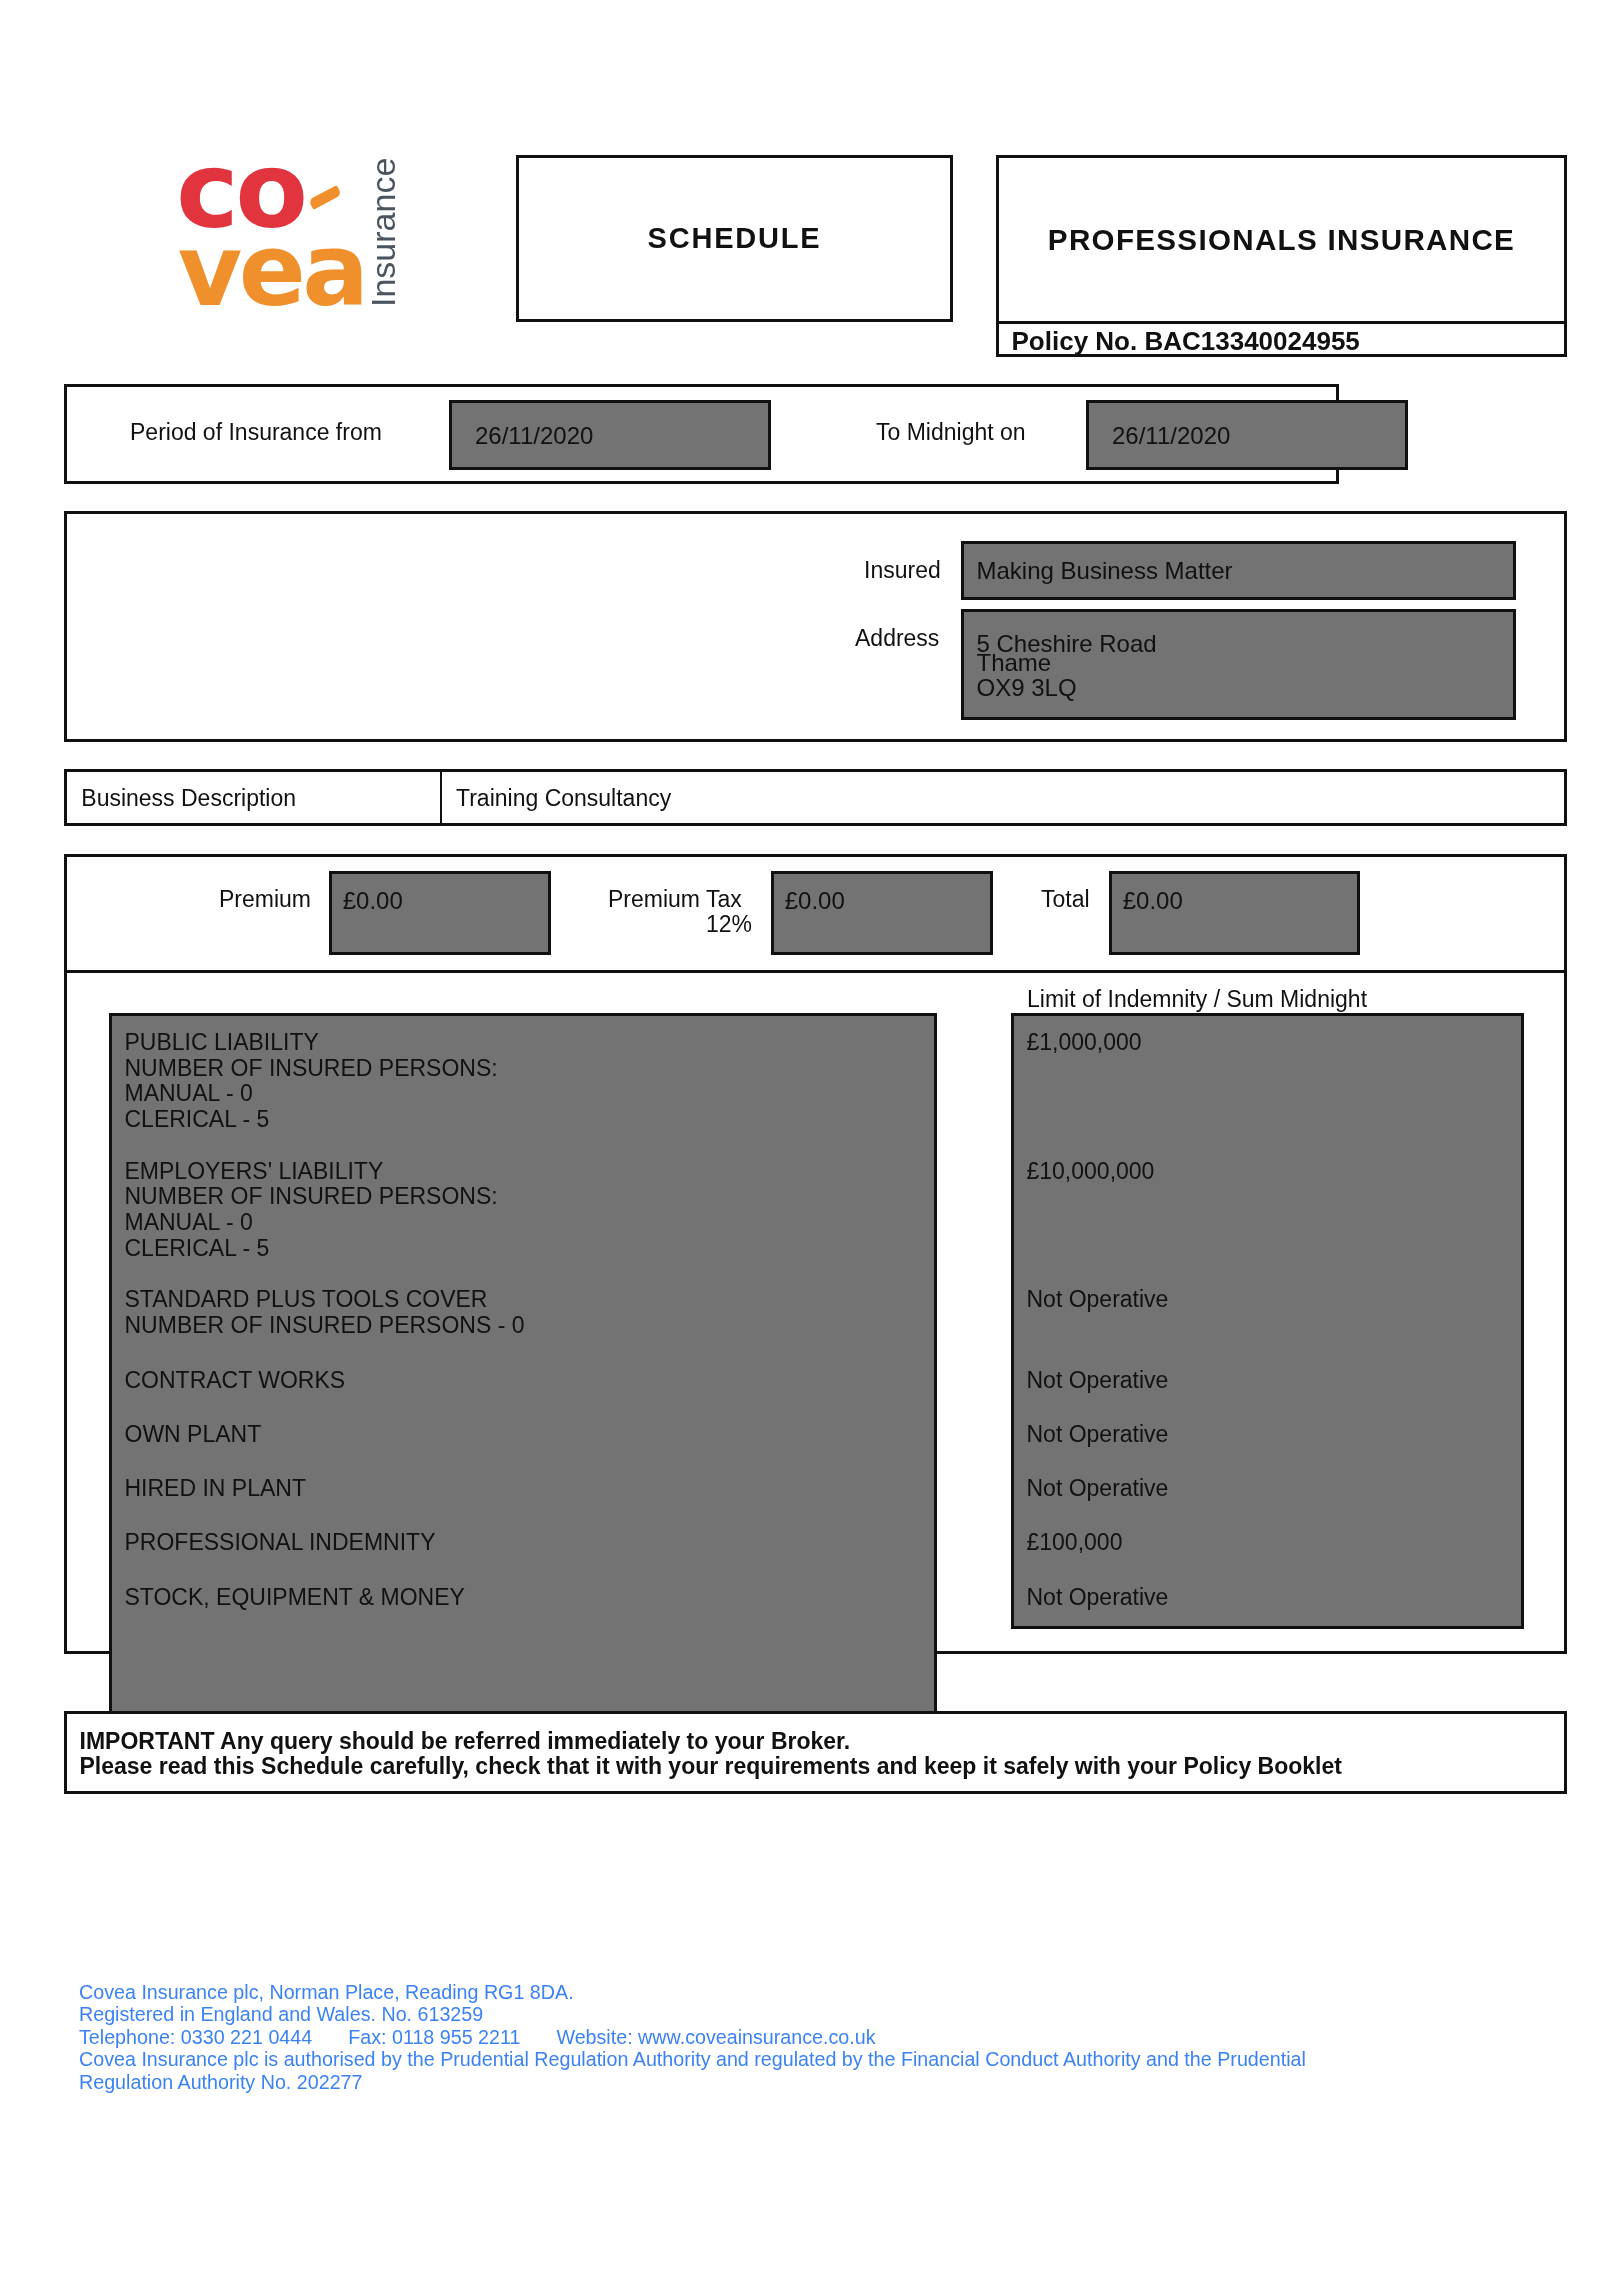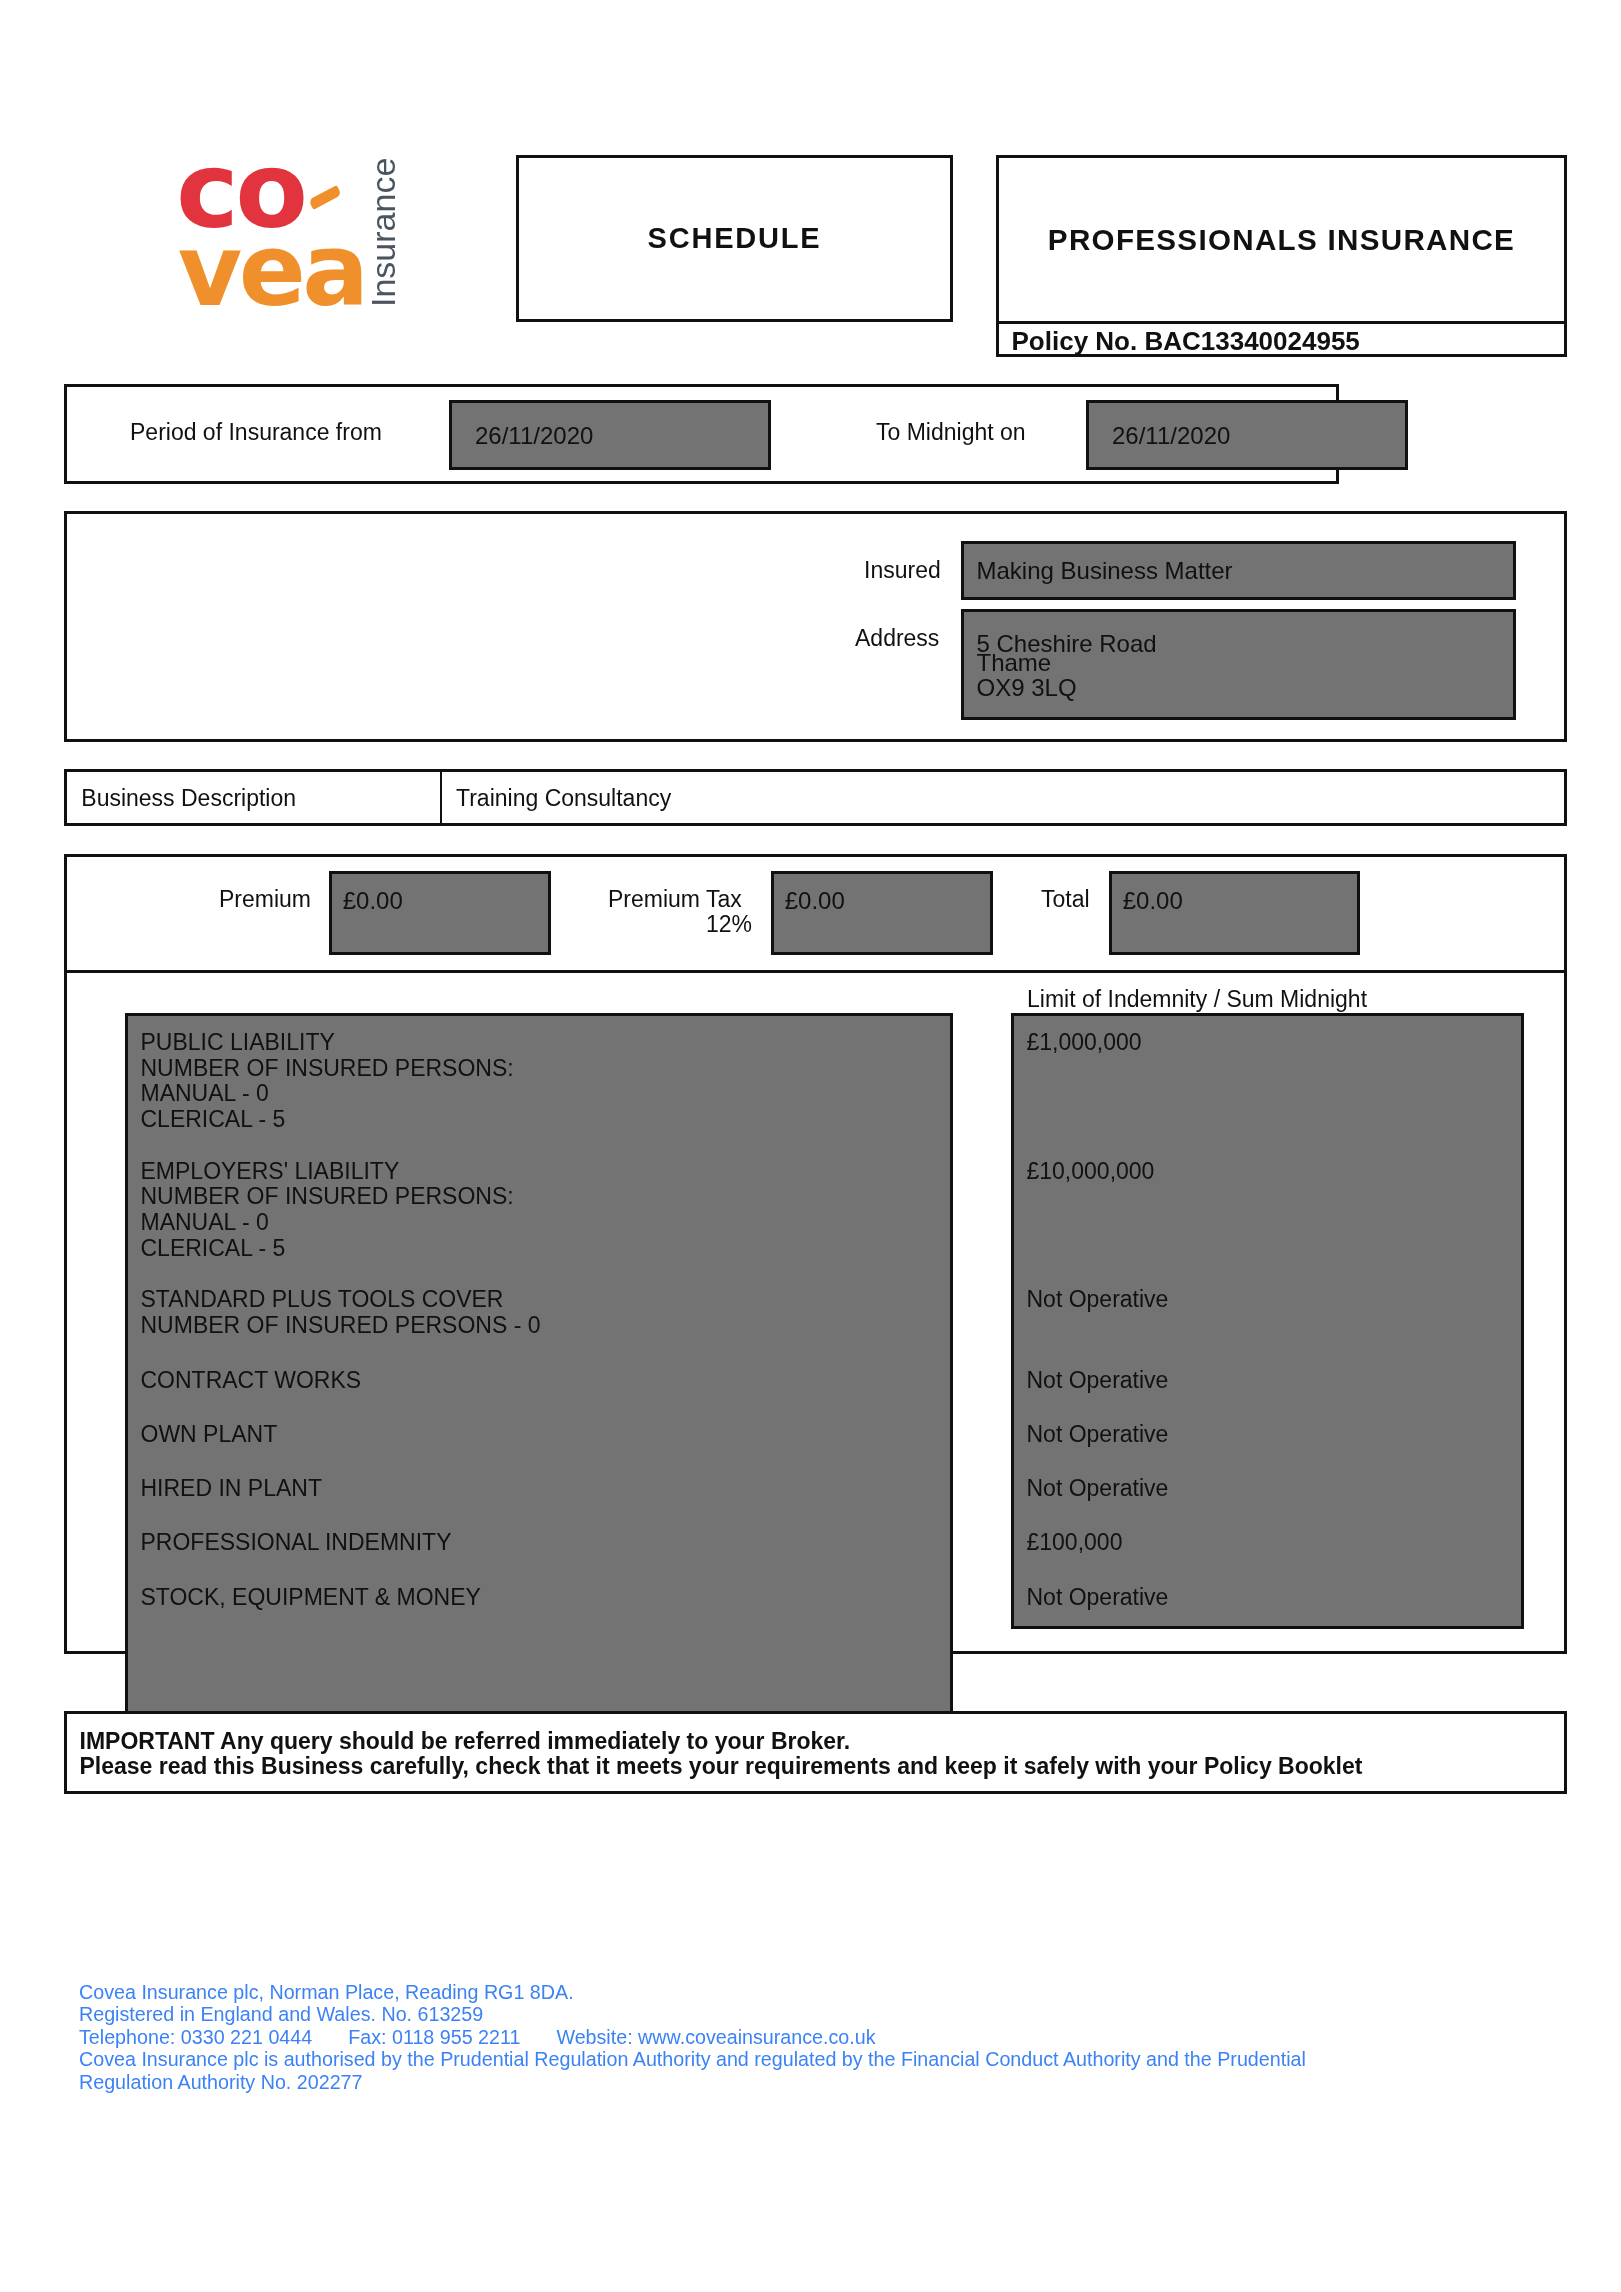--- a/index.html
+++ b/index.html
@@ -123,21 +123,21 @@
   <span class="t lbl26" style="left:974px;top:29px;">Total</span>
   <div class="field" style="left:1042px;top:14.3px;width:251px;height:84px;">
     <span class="t val26" style="left:10.7px;top:12.5px;">£0.00</span>
   </div>
 
   <div id="main-divider"></div>
 
   <span class="t lbl26" style="left:349px;top:129px;margin-top:40px;">Section Description</span>
   <span class="t lbl26" style="left:960px;top:129px;">Limit of Indemnity / Sum Midnight</span>
 
-  <div class="field" style="left:58px;top:156px;width:828px;height:744px;" id="sec-desc">
+  <div class="field" style="left:42px;top:156px;width:828px;height:744px;" id="sec-desc">
       <div class="sec-line" style="left: 12.5px; top: 12.5px;">PUBLIC LIABILITY</div>
       <div class="sec-line" style="left: 12.5px; top: 39px;">NUMBER OF INSURED PERSONS:</div>
       <div class="sec-line" style="left: 12.5px; top: 64px;">MANUAL - 0</div>
       <div class="sec-line" style="left: 12.5px; top: 90px;">CLERICAL - 5</div>
       <div class="sec-line" style="left: 12.5px; top: 142px;">EMPLOYERS' LIABILITY</div>
       <div class="sec-line" style="left: 12.5px; top: 167px;">NUMBER OF INSURED PERSONS:</div>
       <div class="sec-line" style="left: 12.5px; top: 193px;">MANUAL - 0</div>
       <div class="sec-line" style="left: 12.5px; top: 219px;">CLERICAL - 5</div>
       <div class="sec-line" style="left: 12.5px; top: 270px;">STANDARD PLUS TOOLS COVER</div>
       <div class="sec-line" style="left: 12.5px; top: 296px;">NUMBER OF INSURED PERSONS - 0</div>
@@ -155,21 +155,21 @@
       <div class="sec-line" style="left: 12.5px; top: 351px;">Not Operative</div>
       <div class="sec-line" style="left: 12.5px; top: 405px;">Not Operative</div>
       <div class="sec-line" style="left: 12.5px; top: 459px;">Not Operative</div>
       <div class="sec-line" style="left: 12.5px; top: 513px;">£100,000</div>
       <div class="sec-line" style="left: 12.5px; top: 568px;">Not Operative</div>
     </div>
 </div>
 
 <div id="important-box" class="abs box">
   <span class="line" style="top:14.3px;">IMPORTANT Any query should be referred immediately to your Broker.</span>
-  <span class="line" style="top:39px;">Please read this Business carefully, check that it meets your requirements and keep it safely with your Policy Booklet</span>
+  <span class="line" style="top:39px;">Please read this Schedule carefully, check that it with your requirements and keep it safely with your Policy Booklet</span>
 </div>
 
 <div id="footer">
   <div>Covea Insurance plc, Norman Place, Reading RG1 8DA.</div>
   <div>Registered in England and Wales. No. 613259</div>
   <div><span>Telephone: 0330 221 0444</span><span style="display:inline-block;width:36px;"></span><span>Fax: 0118 955 2211</span><span style="display:inline-block;width:36px;"></span><span>Website: www.coveainsurance.co.uk</span></div>
   <div>Covea Insurance plc is authorised by the Prudential Regulation Authority and regulated by the Financial Conduct Authority and the Prudential</div>
   <div>Regulation Authority No. 202277</div>
 </div>
 

